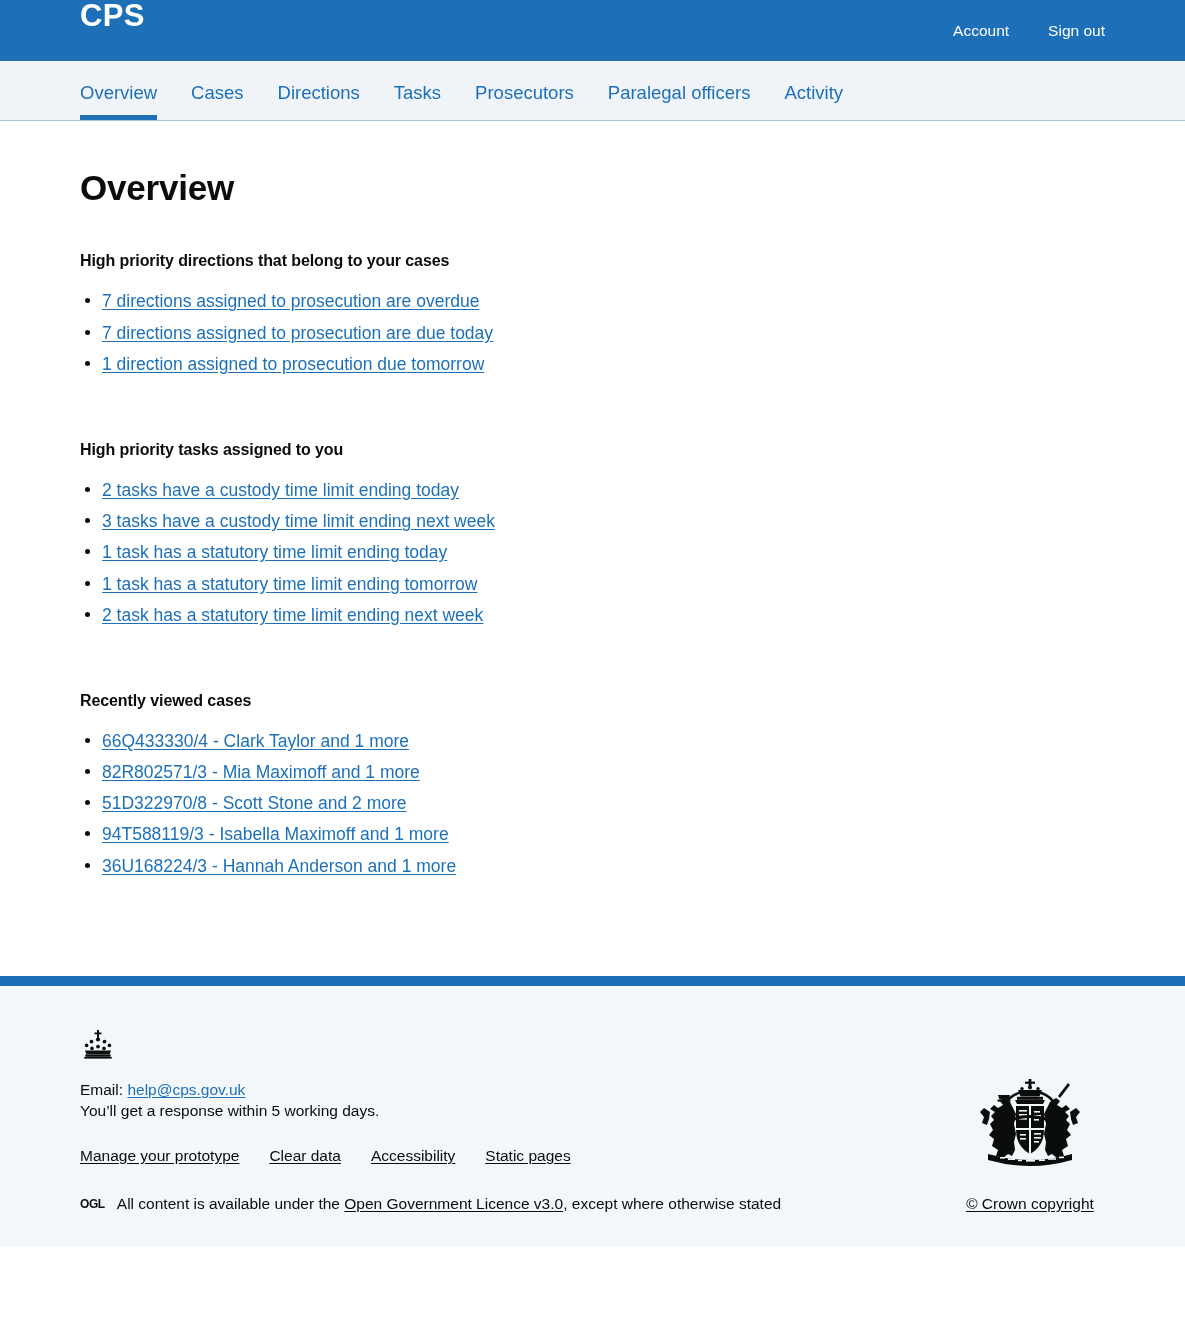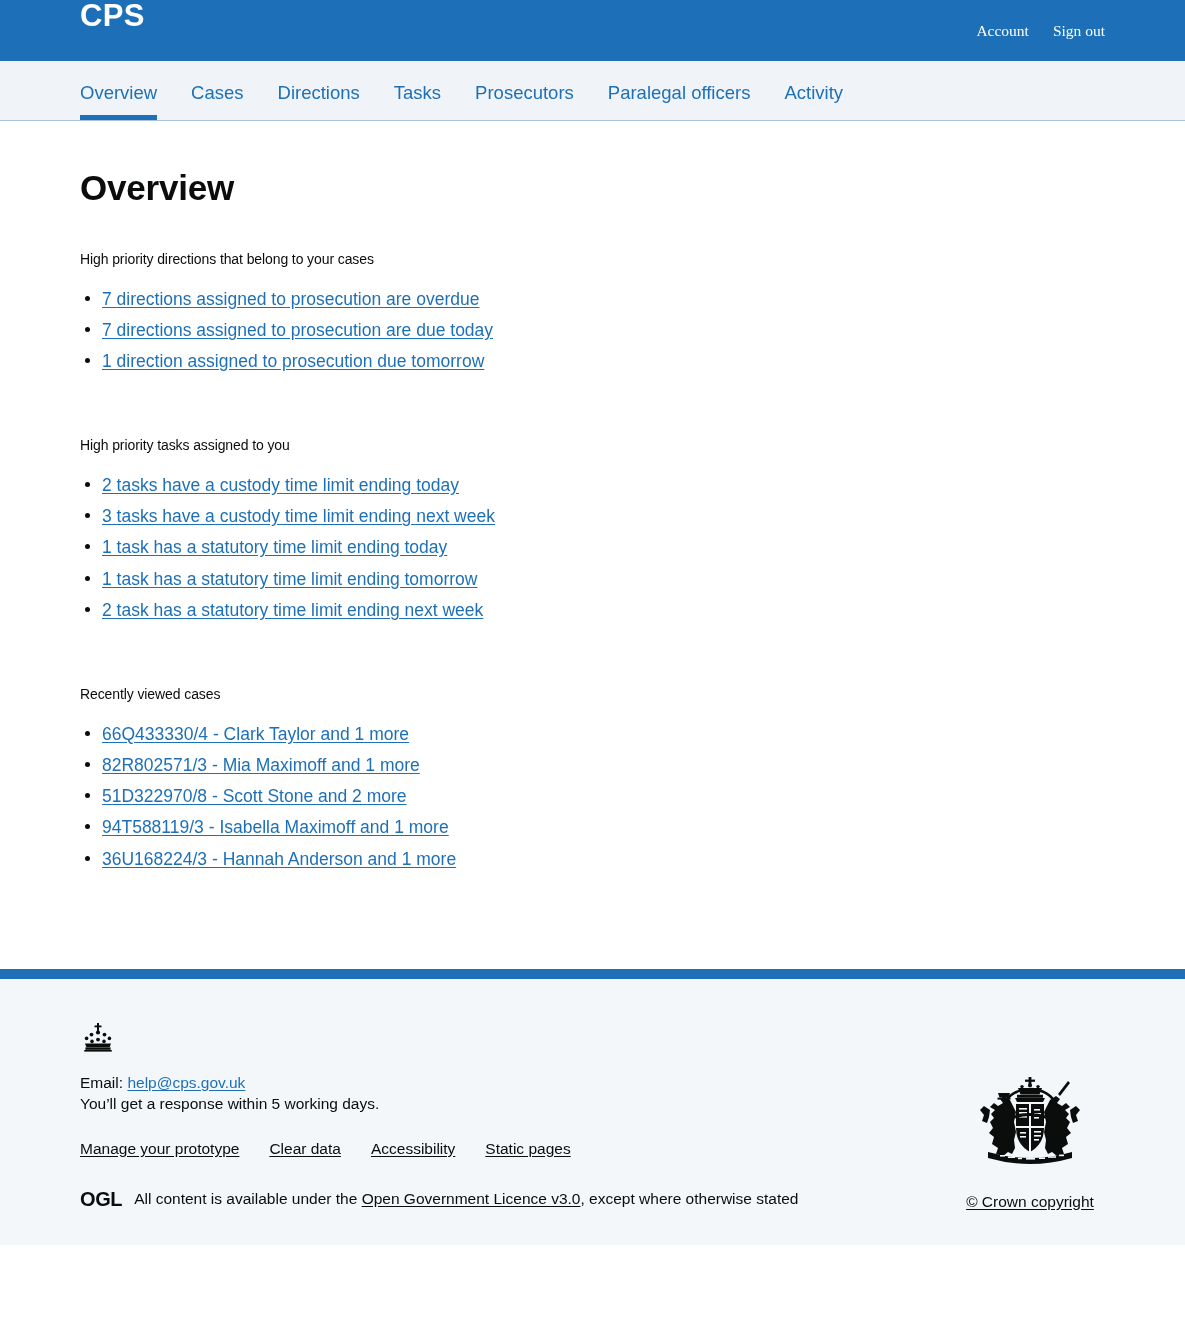--- a/index.html
+++ b/index.html
@@ -37,22 +37,21 @@
     font-size: 31px;
     font-weight: 700;
     letter-spacing: 0.3px;
     line-height: 1;
     text-decoration: none;
     display: inline-block;
   }
   .header-links {
     display: flex;
     align-items: center;
-    gap: 24px;
-    font-family: Liberation Serif, serif;
+    gap: 39px;
   }
   .header-links a {
     color: #ffffff;
     font-size: 15.5px;
     text-decoration: none;
     line-height: 1;
   }
 
   
   .site-nav {
@@ -106,22 +105,22 @@
     line-height: 1.09;
     letter-spacing: -0.2px;
   }
   .section {
     margin-top: 44px;
   }
   .section.spaced {
     margin-top: 64px;
   }
   .section-title {
-    font-size: 14px;
-    font-weight: 400;
+    font-size: 16px;
+    font-weight: 700;
     color: #0b0c0c;
     margin: 0 0 0 0;
     line-height: 1.2;
     letter-spacing: -0.1px;
   }
   ul.link-list {
     list-style: none;
     margin: 20px 0 0 0;
     padding: 0;
   }
@@ -198,21 +197,21 @@
     text-decoration: underline;
     text-underline-offset: 2px;
   }
   .ogl-row {
     margin-top: 30px;
     display: flex;
     align-items: center;
     gap: 12px;
   }
   .ogl-mark {
-    font-size: 20px;
+    font-size: 12px;
     font-weight: 700;
     color: #0b0c0c;
     letter-spacing: -0.4px;
     font-family: "Liberation Sans", sans-serif;
   }
   .licence-text {
     font-size: 15.5px;
     color: #0b0c0c;
   }
   .licence-text a {

